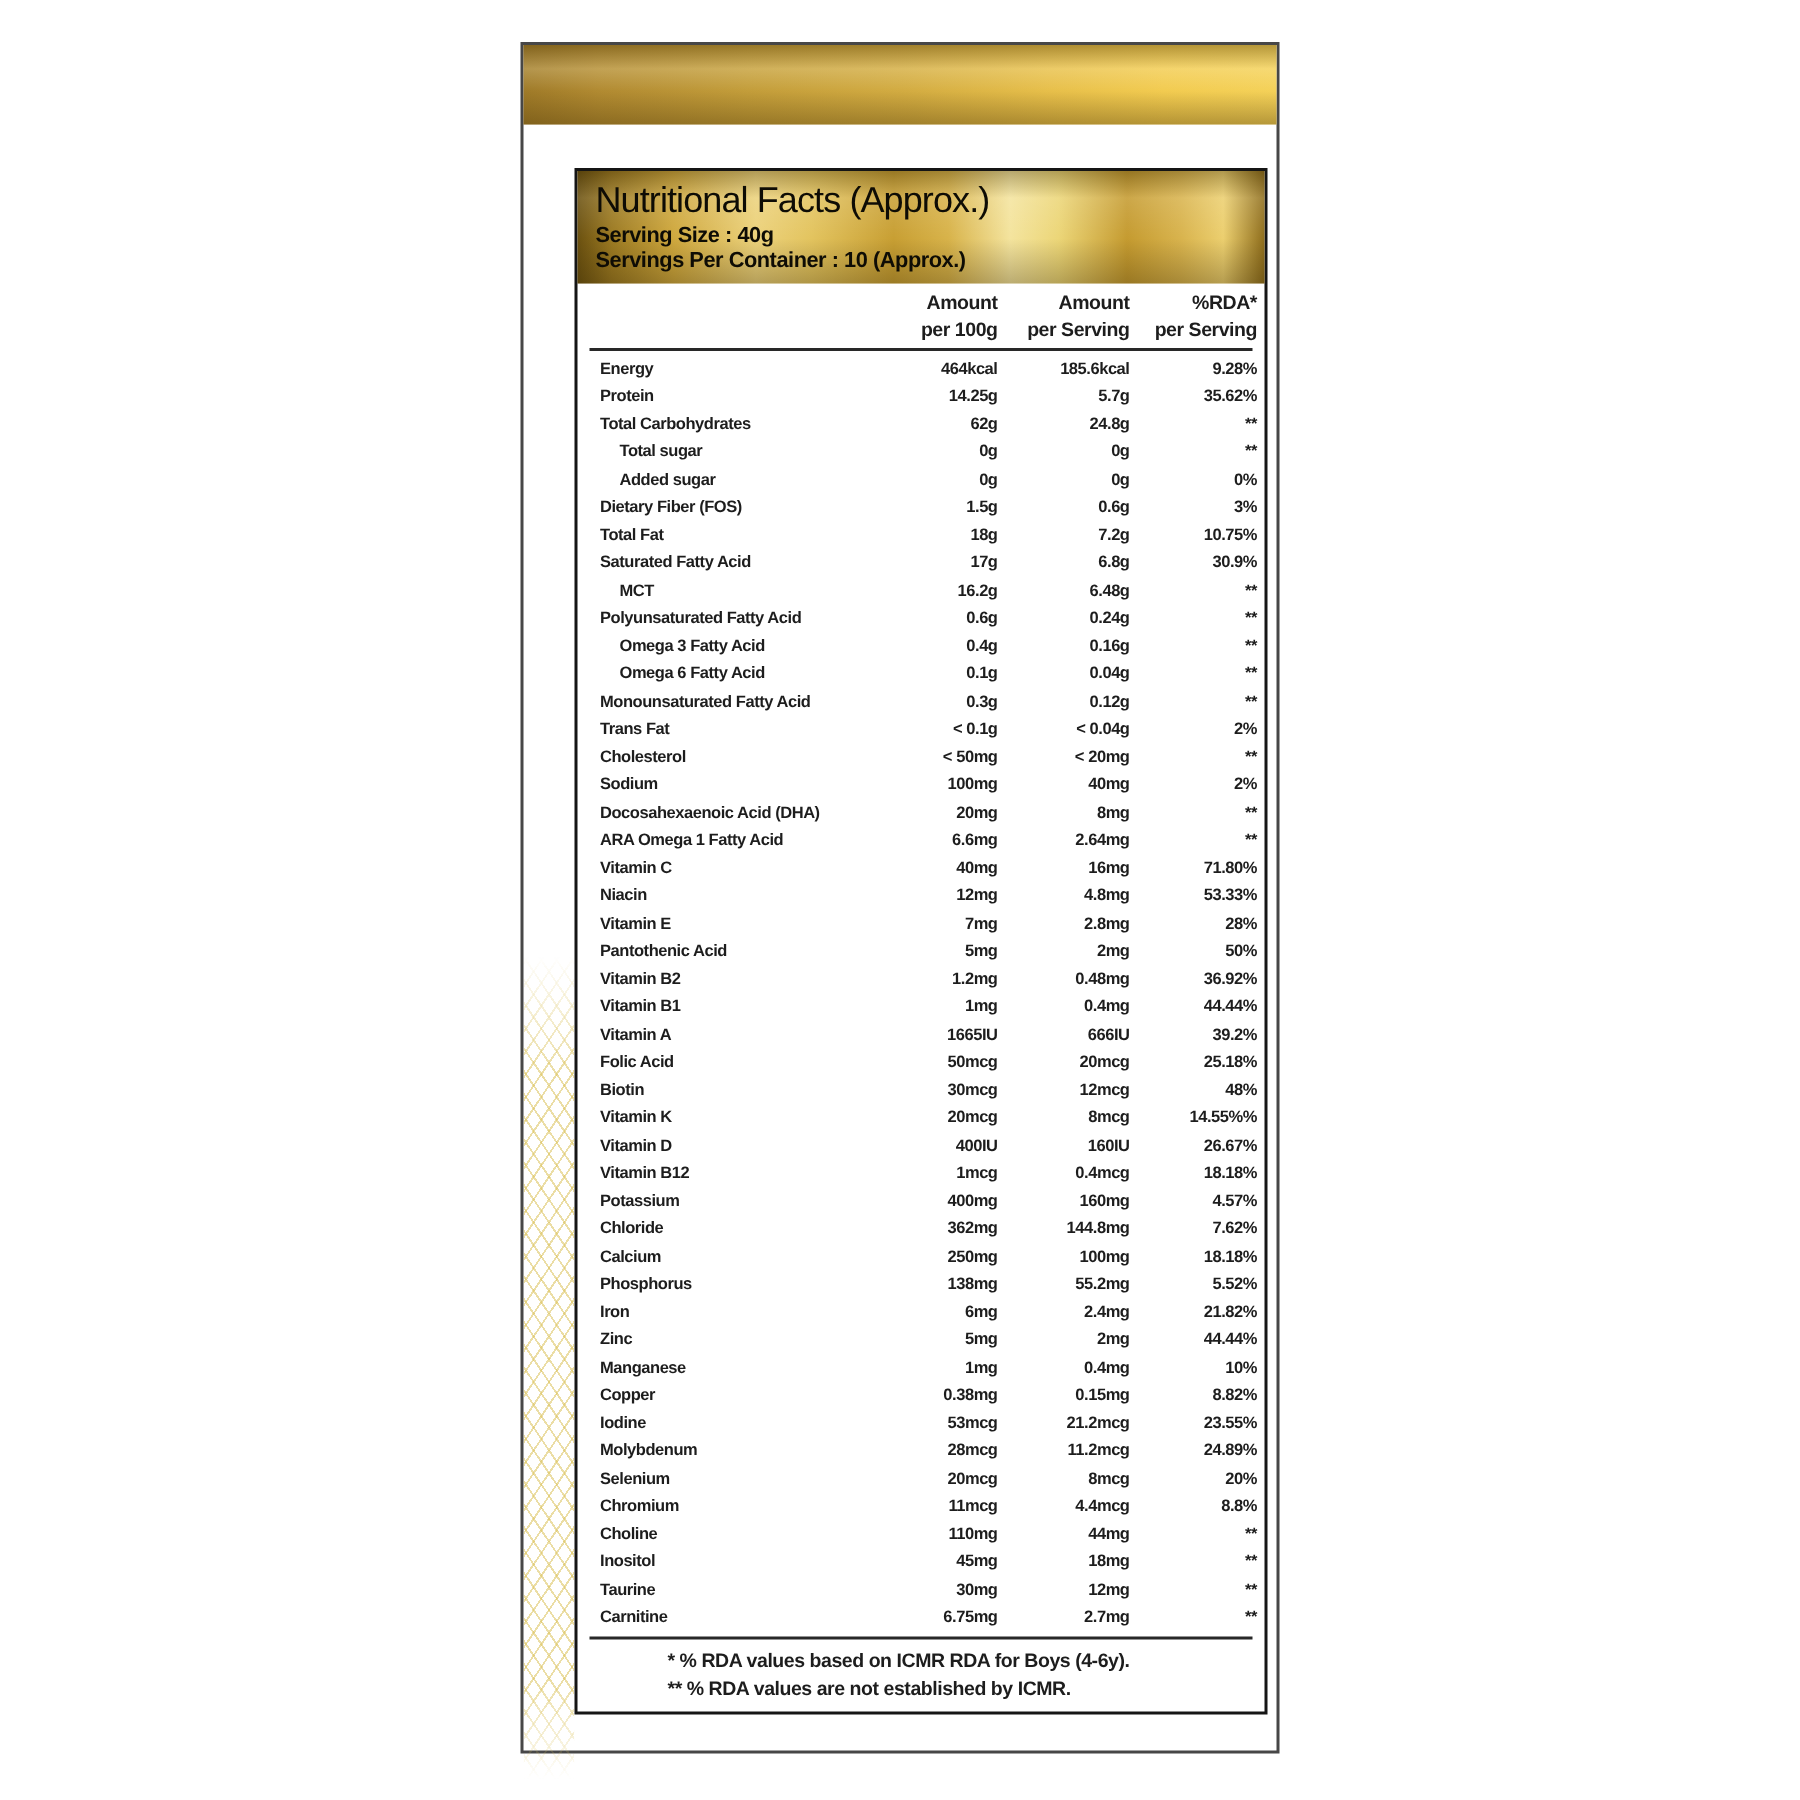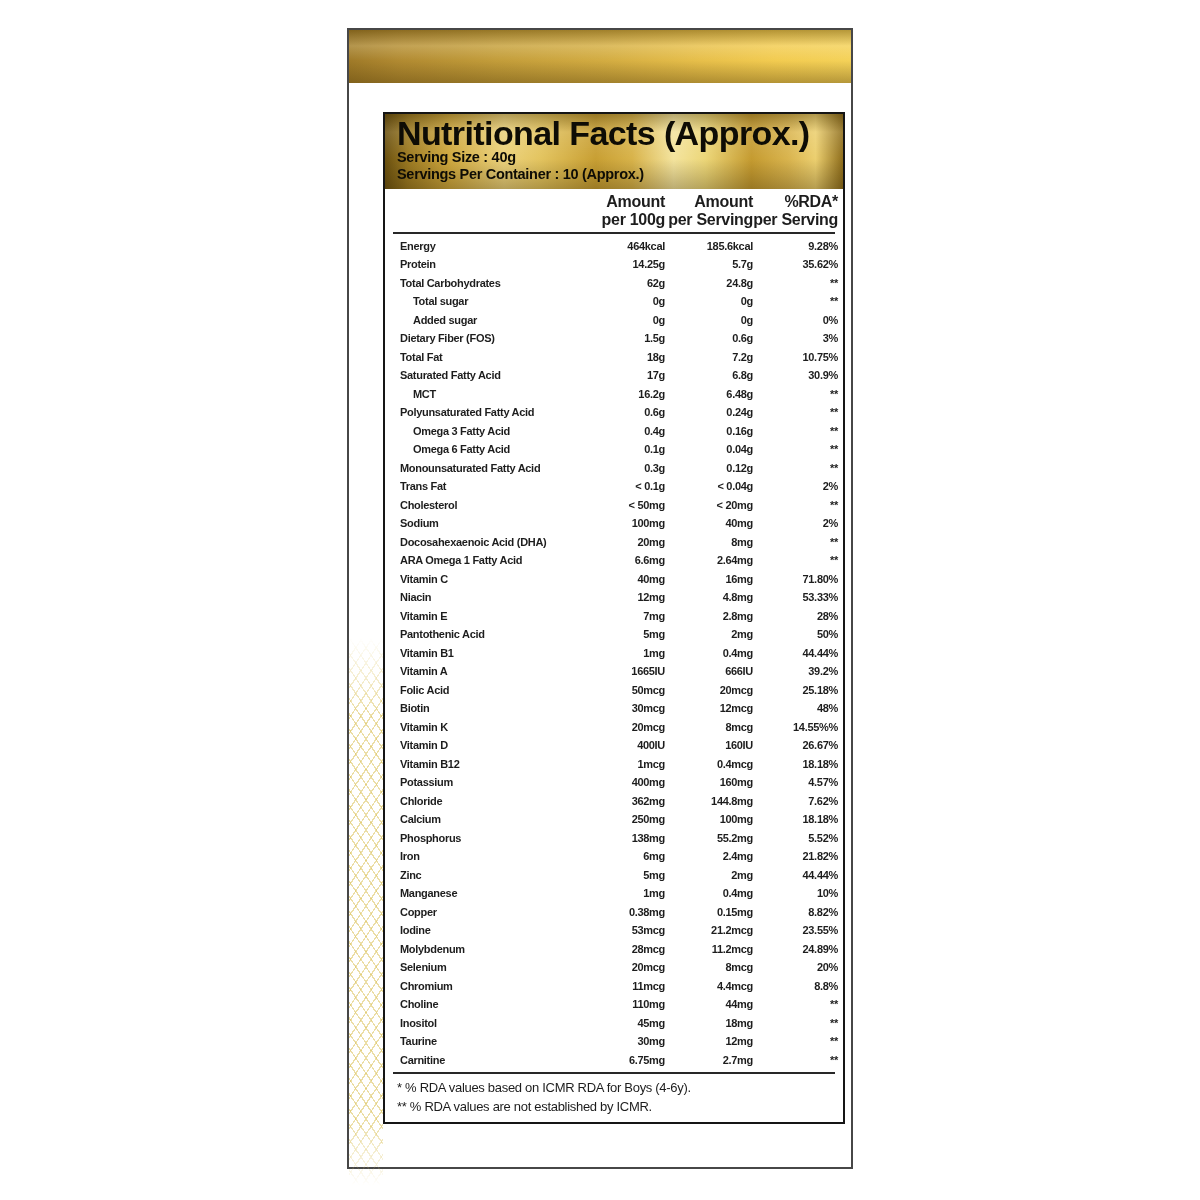--- a/index.html
+++ b/index.html
@@ -51,21 +51,21 @@
     background: #ffffff;
   }
 
   .gold-header {
     padding: 5px 12px 6px 12px;
     background:
       linear-gradient(180deg, rgba(40,28,0,0.30) 0%, rgba(255,255,255,0.12) 24%, rgba(255,255,255,0) 60%, rgba(40,28,0,0.28) 100%),
       linear-gradient(90deg, #6b5110 0%, #9c7a22 5%, #cfa83e 14%, #ecd27c 26%, #e3c45f 34%, #c89f33 46%, #d8b34a 54%, #f4e49e 63%, #ecd678 70%, #c59b30 80%, #d9b44e 88%, #eccf6f 94%, #8f6e1c 100%);
   }
   .nf-title {
-    font-size: 34px; font-weight: 700;
+    font-size: 24px; font-weight: 400;
     letter-spacing: -0.6px;
     line-height: 29px;
     color: #0e0c05;
   }
   .serving-row {
     display: flex; justify-content: space-between;
     font-size: 14.5px; font-weight: 700;
     letter-spacing: -0.3px;
     line-height: 17px;
     margin-top: 1px;
@@ -73,21 +73,21 @@
     flex-direction: column;
   }
 
   .grid-cols {
     display: grid;
     grid-template-columns: 1fr 88px 88px 85px;
   }
 
   .col-head-row {
     padding: 4px 5px 0 6px;
-    font-size: 16px; font-weight: 700;
+    font-size: 13px; font-weight: 700;
     line-height: 18px;
     letter-spacing: -0.3px;
   }
   .col-head { text-align: right; }
   .col-head span { display: block; }
 
   .head-rule, .foot-rule {
     border-top: 2.5px solid #282828;
     margin: 2.5px 8px 0 8px;
   }
@@ -99,23 +99,24 @@
     font-weight: 700;
     letter-spacing: -0.3px;
   }
   .row .c-label { min-width: 0; white-space: nowrap; overflow: visible; }
   .row.indent .c-label { padding-left: 13px; }
   .row .c-num, .row .c-rda { text-align: right; white-space: nowrap; }
 
   .foot-rule { margin-top: 3px; margin-bottom: 2px; }
   .footnotes {
     padding: 2px 12px 6px 12px;
-    font-size: 13px; font-weight: 400;
+    font-size: 13px; font-weight: 700;
     letter-spacing: -0.3px;
     line-height: 19px;
+    margin-left: 48px;
   }
 </style>
 </head>
 <body>
 
 <div class="panel">
 
   <div class="top-band"></div>
   <div class="mesh"></div>
 
@@ -296,20 +297,26 @@
   </div>
 
   <div class="row grid-cols">
     <span class="c-label">Pantothenic Acid</span>
     <span class="c-num">5mg</span>
     <span class="c-num">2mg</span>
     <span class="c-rda">50%</span>
   </div>
 
 
+  <div class="row grid-cols">
+    <span class="c-label">Vitamin B2</span>
+    <span class="c-num">1.2mg</span>
+    <span class="c-num">0.48mg</span>
+    <span class="c-rda">36.92%</span>
+  </div>
 
   <div class="row grid-cols">
     <span class="c-label">Vitamin B1</span>
     <span class="c-num">1mg</span>
     <span class="c-num">0.4mg</span>
     <span class="c-rda">44.44%</span>
   </div>
 
   <div class="row grid-cols">
     <span class="c-label">Vitamin A</span>

